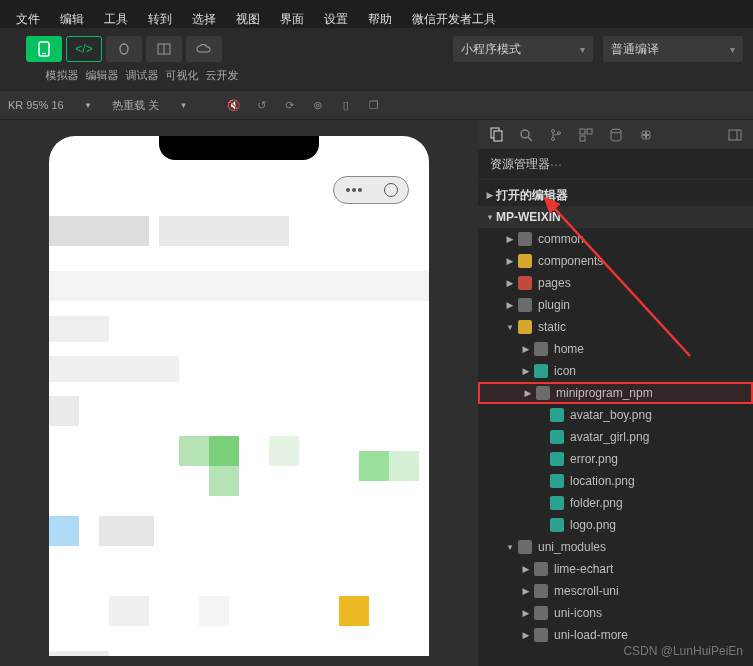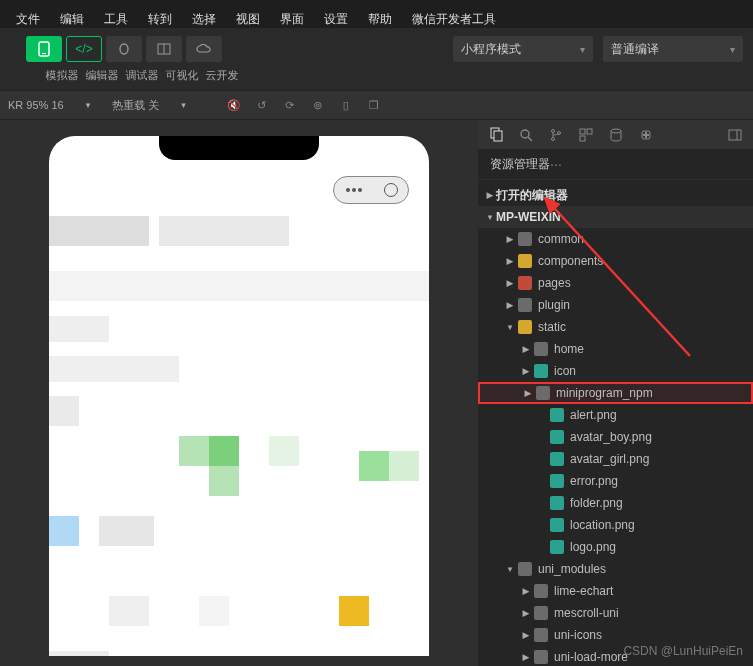--- a/index.html
+++ b/index.html
@@ -343,46 +343,41 @@
             <span>icon</span>
           </div>
           <div class="node highlight-box" style="padding-left: 42px;">
             <span class="arrow">▶</span>
             <span class="ficon fold-grey"></span>
             <span>miniprogram_npm</span>
           </div>
           <div class="node" style="padding-left: 58px;">
             <span class="noarrow"></span>
             <span class="ficon file-teal"></span>
-            <span>alert.png</span>
-          </div>
-          <div class="node" style="padding-left: 58px;">
-            <span class="noarrow"></span>
-            <span class="ficon file-teal"></span>
             <span>avatar_boy.png</span>
           </div>
           <div class="node" style="padding-left: 58px;">
             <span class="noarrow"></span>
             <span class="ficon file-teal"></span>
             <span>avatar_girl.png</span>
           </div>
           <div class="node" style="padding-left: 58px;">
             <span class="noarrow"></span>
             <span class="ficon file-teal"></span>
             <span>error.png</span>
           </div>
           <div class="node" style="padding-left: 58px;">
             <span class="noarrow"></span>
             <span class="ficon file-teal"></span>
+            <span>location.png</span>
+          </div>
+          <div class="node" style="padding-left: 58px;">
+            <span class="noarrow"></span>
+            <span class="ficon file-teal"></span>
             <span>folder.png</span>
-          </div>
-          <div class="node" style="padding-left: 58px;">
-            <span class="noarrow"></span>
-            <span class="ficon file-teal"></span>
-            <span>location.png</span>
           </div>
           <div class="node" style="padding-left: 58px;">
             <span class="noarrow"></span>
             <span class="ficon file-teal"></span>
             <span>logo.png</span>
           </div>
           <div class="node" style="padding-left: 26px;">
             <span class="arrow">▾</span>
             <span class="ficon fold-grey"></span>
             <span>uni_modules</span>

